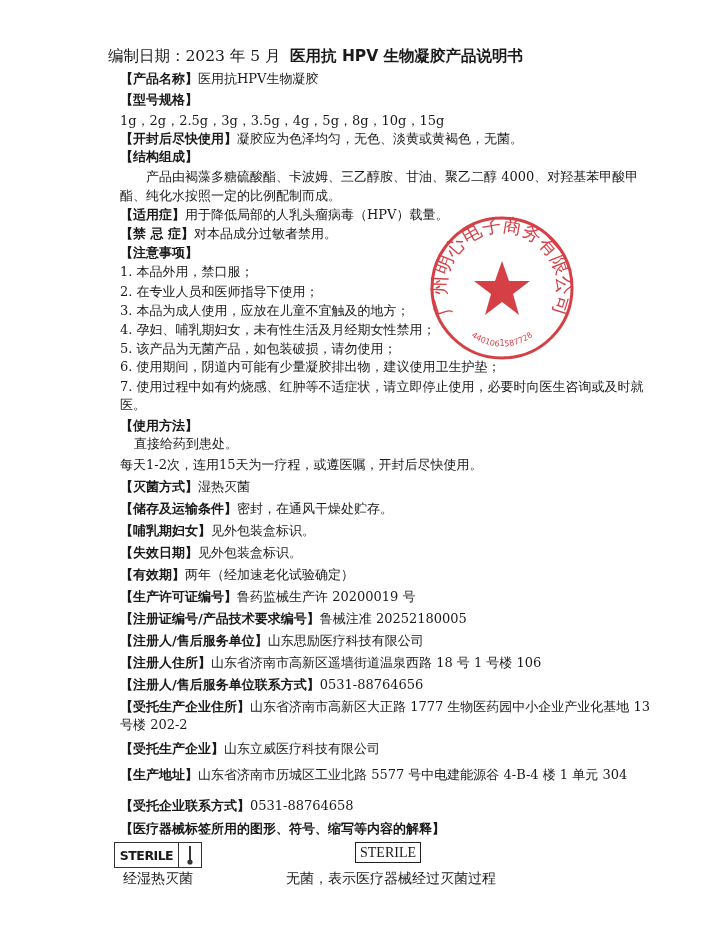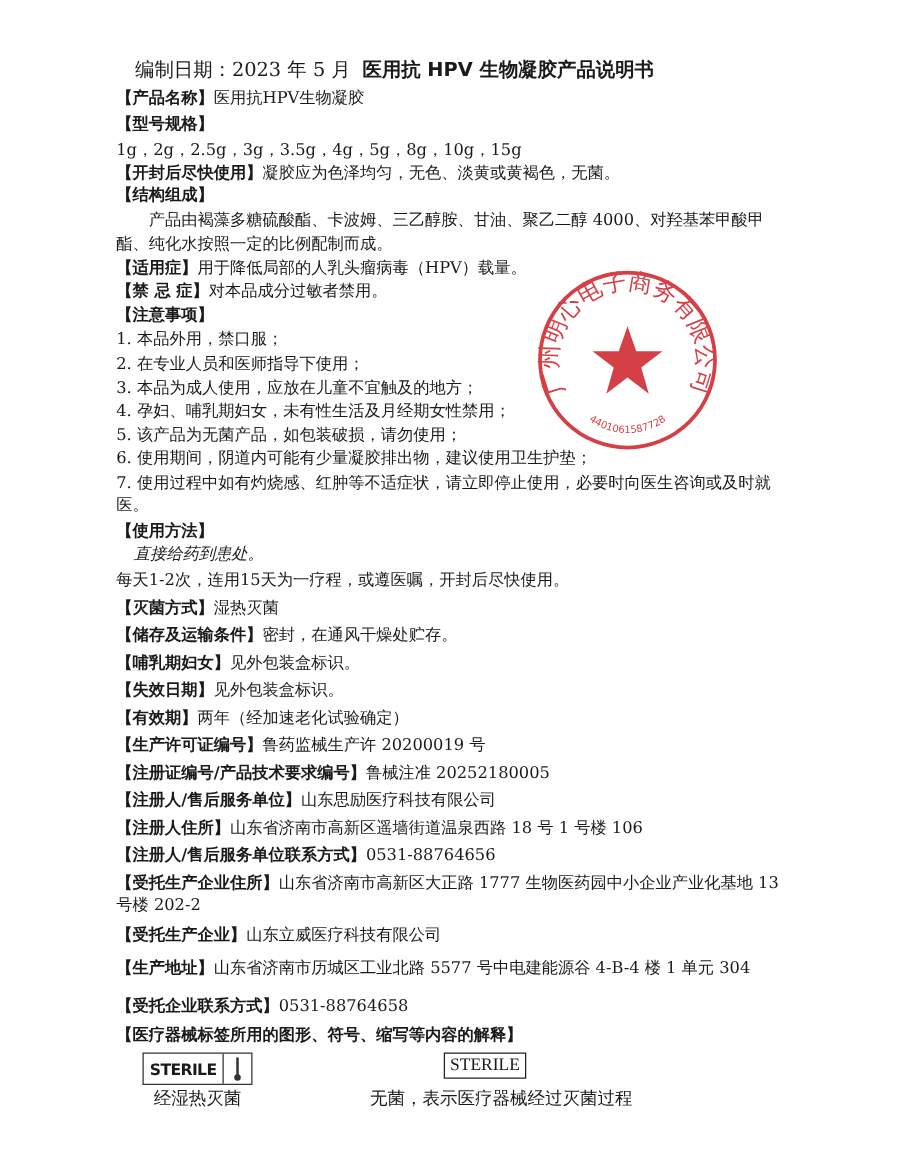--- a/index.html
+++ b/index.html
@@ -1,30 +1,30 @@
 <!DOCTYPE html>
 <html><head>
 <meta charset="utf-8">
 <style>
   html, body { margin: 0; padding: 0; background: #ffffff; }
   body { width: 726px; height: 927px; position: relative; overflow: hidden;
          font-family: "DejaVu Serif", "Liberation Serif", serif; color: #1a1a1a; }
-  .line { position: absolute; left: 93px; white-space: nowrap; font-size: 13px; line-height: 18px; text-align: right; }
+  .line { position: absolute; left: 120px; white-space: nowrap; font-size: 13px; line-height: 18px; text-align: right; }
   .b { font-weight: bold; font-family: "DejaVu Sans", "Liberation Sans", sans-serif; }
   .title-left { position: absolute; left: 108px; top: 46px; font-size: 15.5px; }
   .title-right { position: absolute; left: 290px; top: 46px; font-size: 15.5px; font-weight: bold; font-family: "DejaVu Sans", "Liberation Sans", sans-serif; text-align: center; }
   .indent { padding-left: 26px; }
-  .indent-s { padding-left: 14px; font-style: italic; }
+  .indent-s { padding-left: 14px; }
   .seal { position: absolute; left: 427px; top: 213px; width: 150px; height: 150px; opacity: 0.88; }
   .sterile-sym { position: absolute; left: 114px; top: 812px; width: 86px; height: 24px; border: 1.5px solid #333; display: flex; }
   .sterile-sym .txt { flex: 1; font-family: "DejaVu Sans", sans-serif; font-weight: bold; font-size: 12.5px; display:flex; align-items:center; justify-content:center; border-right: 1.5px solid #333; letter-spacing: -0.5px; }
   .sterile-sym .therm { width: 22px; position: relative; }
   .sterile-box { position: absolute; left: 355px; top: 812px; height: 19px; padding: 0 4px; border: 1.3px solid #222; font-family: "Liberation Serif", serif; font-size: 14px; line-height: 19px; }
   .cap1 { position: absolute; left: 123px; top: 840px; font-size: 14px; }
-  .cap2 { position: absolute; left: 296px; top: 840px; font-size: 14px; }
+  .cap2 { position: absolute; left: 286px; top: 840px; font-size: 14px; }
 </style>
 </head>
 <body>
 
 <div>
 
   <div class="title-left">编制日期：2023 年 5 月</div>
   <div class="title-right">医用抗 HPV 生物凝胶产品说明书</div>
 
   <div class="line" style="top:70px"><span class="b">【产品名称】</span><span>医用抗HPV生物凝胶</span></div>

